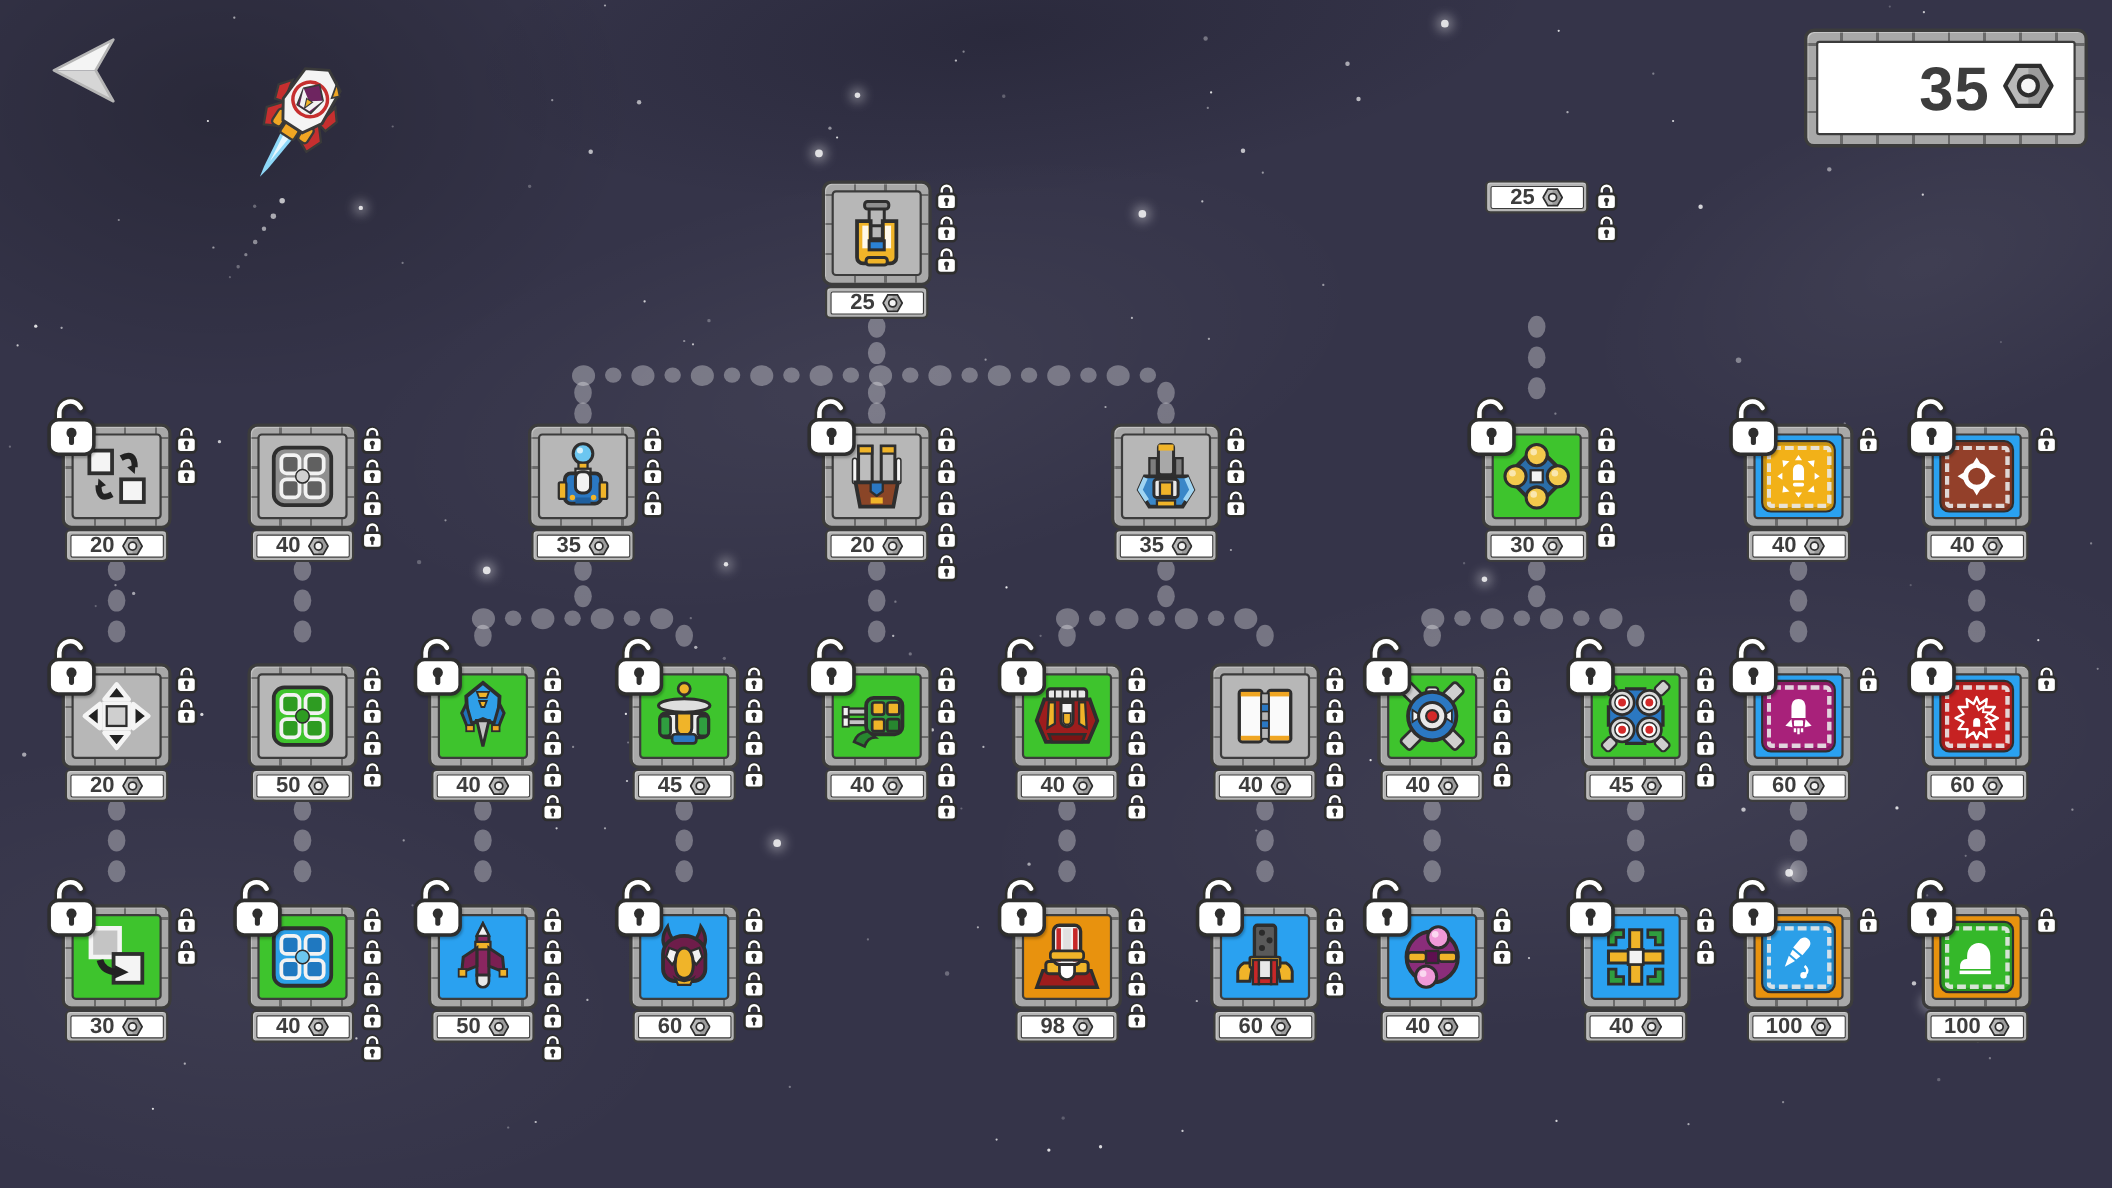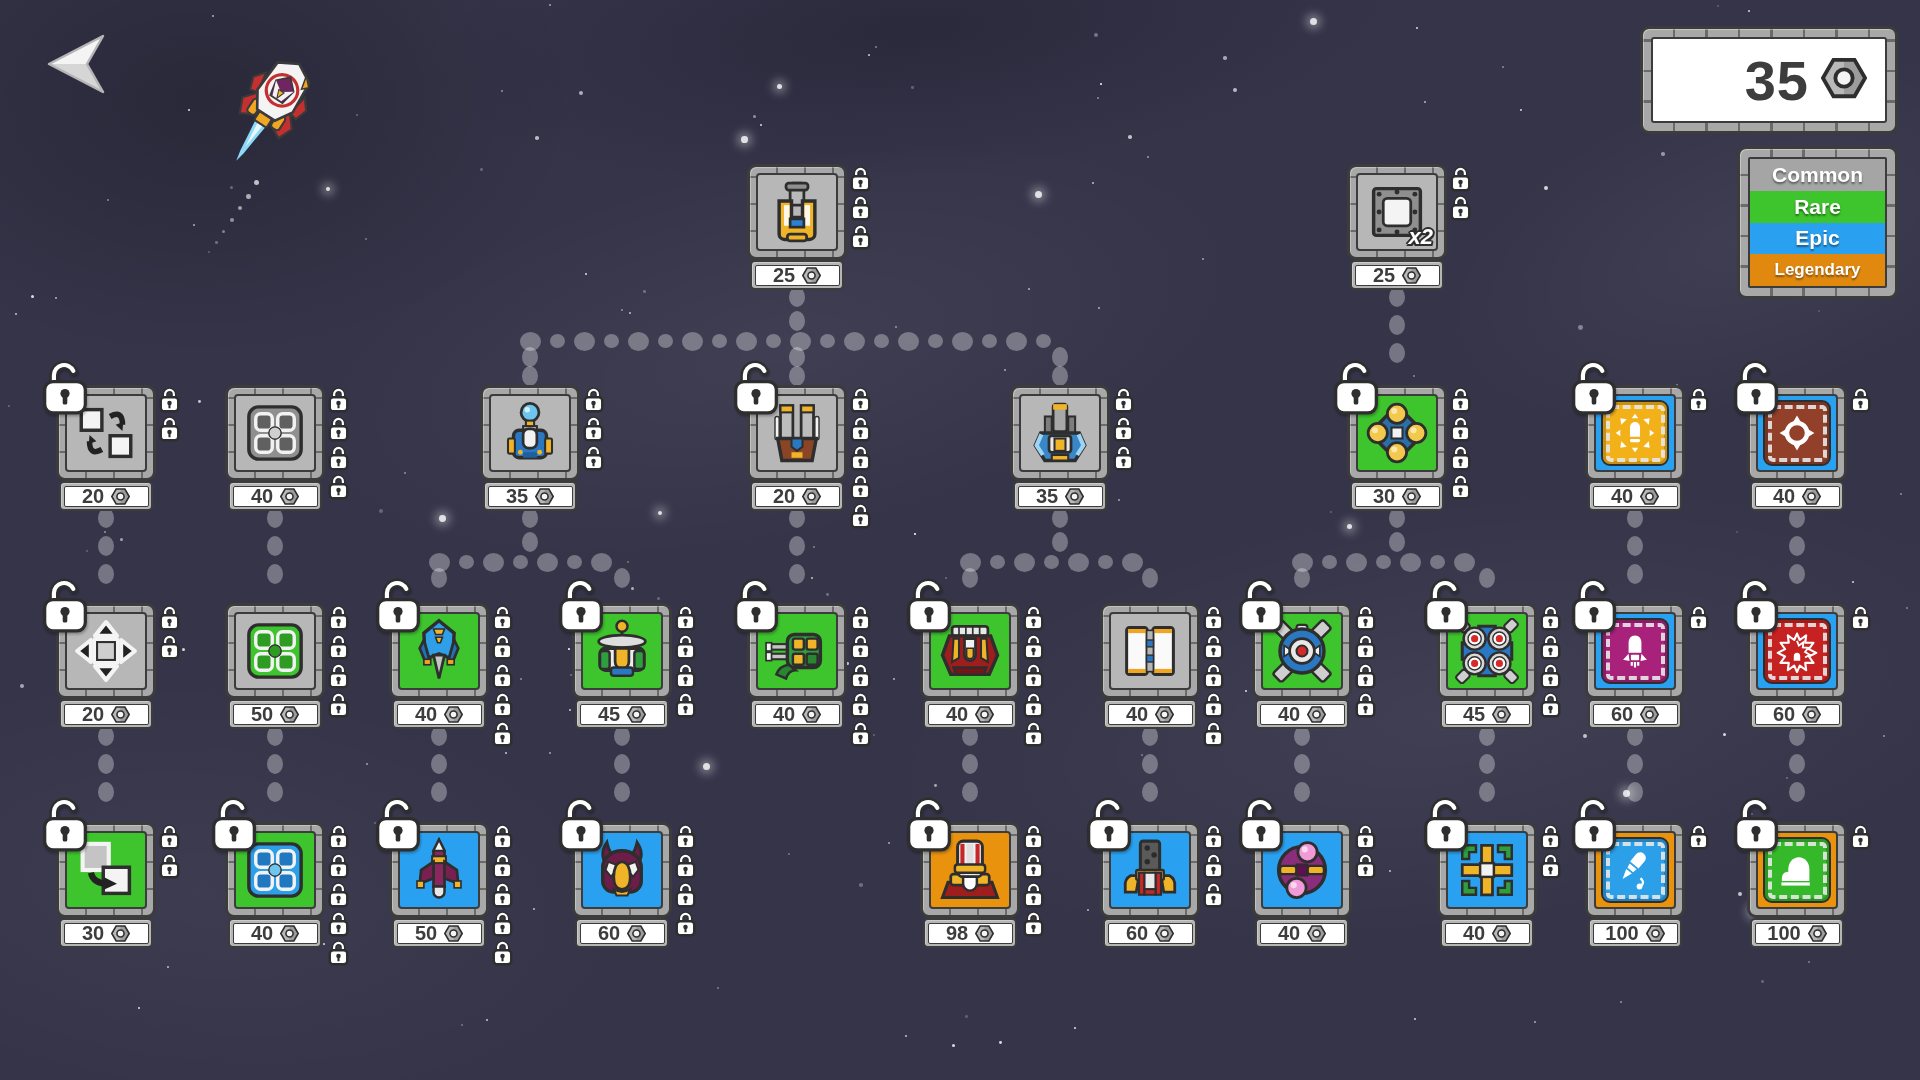--- a/index.html
+++ b/index.html
@@ -390,39 +390,20 @@
           <svg width="21" height="27" viewBox="0 0 24 30">
             <path d="M7 14 v-5 a5 5 0 0 1 10 0 v5" fill="none" stroke="#2e2e2e" stroke-width="5.5"></path>
             <path d="M7 14 v-5 a5 5 0 0 1 10 0 v5" fill="none" stroke="#fff" stroke-width="2.5"></path>
             <rect x="2" y="12.5" width="20" height="16" rx="4" fill="#fff" stroke="#2e2e2e" stroke-width="2.8"></rect>
             <circle cx="12" cy="19" r="2.6" fill="#2e2e2e"></circle>
             <rect x="10.8" y="20" width="2.4" height="5" fill="#2e2e2e"></rect>
           </svg>
         </div>
       </div>
       <div class="node" style="left: 1347px; top: 164px;">
-        <div class="tile">
-          <div class="tile-in" style="background:#b7b7b7">
-            <svg width="66" height="66" viewBox="0 0 48 48">
-              <rect x="7" y="7" width="34" height="34" rx="2" fill="#8f8f8f" stroke="#2e2e2e" stroke-width="2.5"></rect>
-              <rect x="14" y="14" width="20" height="20" rx="3" fill="#f4f4f4" stroke="#2e2e2e" stroke-width="2"></rect>
-              <g fill="#2e2e2e">
-                <circle cx="11" cy="11" r="1.8"></circle>
-                <circle cx="24" cy="9.5" r="1.8"></circle>
-                <circle cx="37" cy="11" r="1.8"></circle>
-                <circle cx="11" cy="24" r="1.8"></circle>
-                <circle cx="37" cy="24" r="1.8"></circle>
-                <circle cx="11" cy="37" r="1.8"></circle>
-                <circle cx="24" cy="38.5" r="1.8"></circle>
-                <circle cx="37" cy="37" r="1.8"></circle>
-              </g>
-            </svg>
-            <span class="badge">x2</span>
-          </div>
-        </div>
         <div class="plate">
           <div class="plate-in">
             <span class="price">25</span>
             <svg width="19" height="19" viewBox="0 0 48 48">
               <path d="M13 5 h22 l11 19 -11 19 H13 L2 24 Z" fill="#b9b9b9"></path>
               <path d="M35 5 l11 19 -11 19 H24 V5 Z" fill="#9c9c9c"></path>
               <path d="M13 5 h22 l11 19 -11 19 H13 L2 24 Z" fill="none" stroke="#2e2e2e" stroke-width="4"></path>
               <circle cx="24" cy="24" r="9" fill="#f4f4f4" stroke="#2e2e2e" stroke-width="4"></circle>
             </svg>
           </div>
@@ -2160,21 +2141,13 @@
       <span class="amount">35</span>
       <span id="currency-nut"><svg width="46" height="46" viewBox="0 0 48 48">
             <path d="M13 5 h22 l11 19 -11 19 H13 L2 24 Z" fill="#b9b9b9"></path>
             <path d="M35 5 l11 19 -11 19 H24 V5 Z" fill="#9c9c9c"></path>
             <path d="M13 5 h22 l11 19 -11 19 H13 L2 24 Z" fill="none" stroke="#2e2e2e" stroke-width="4"></path>
             <circle cx="24" cy="24" r="9" fill="#f4f4f4" stroke="#2e2e2e" stroke-width="4"></circle>
           </svg></span>
     </div>
   </div>
 
-  <div id="legend" class="panel-frame">
-    <div class="inner" id="legend-rows">
-        <div class="legend-row" style="background: rgb(165, 165, 165); font-size: 21px;">Common</div>
-        <div class="legend-row" style="background: rgb(62, 196, 45); font-size: 21px;">Rare</div>
-        <div class="legend-row" style="background: rgb(42, 161, 240); font-size: 21px;">Epic</div>
-        <div class="legend-row" style="background: rgb(225, 137, 15); font-size: 17px;">Legendary</div>
-      </div>
-  </div>
 </div>
 
 </body></html>

